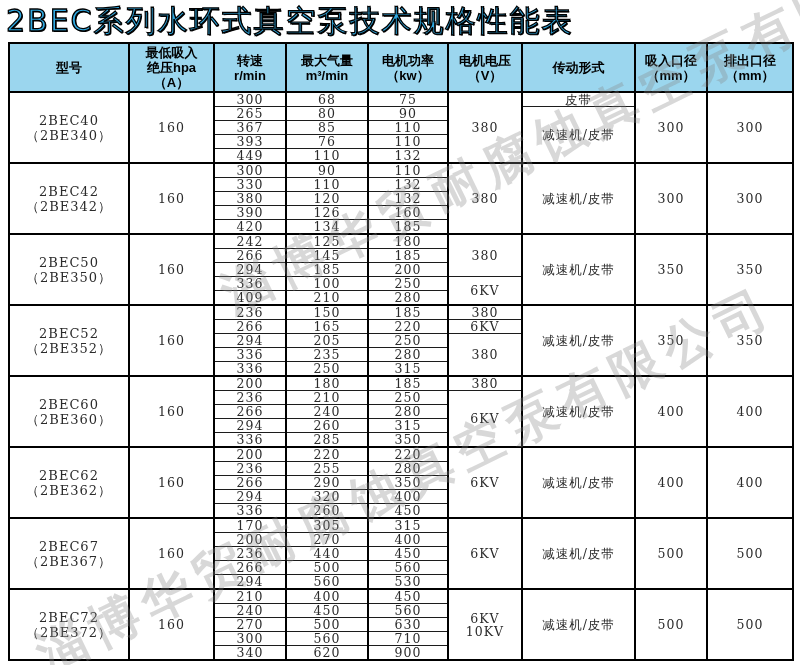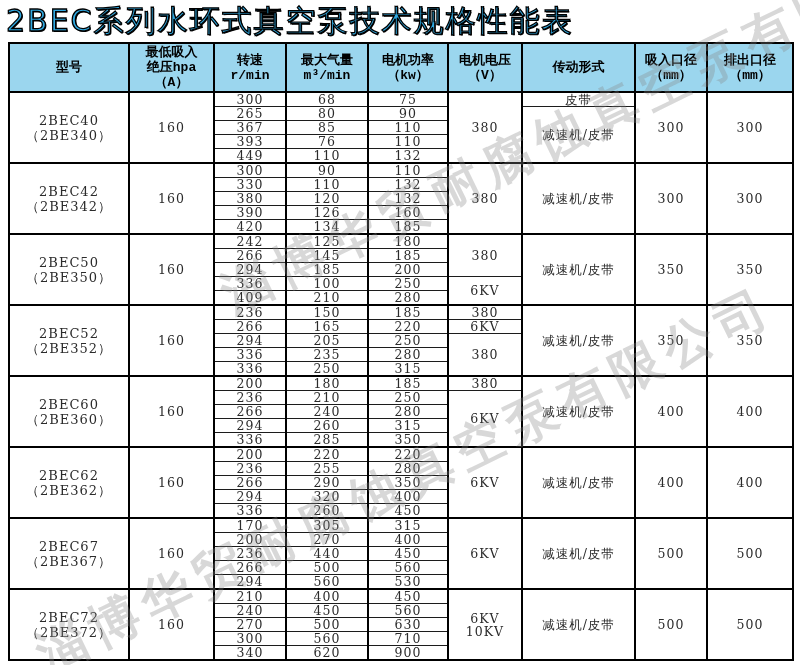--- a/index.html
+++ b/index.html
@@ -28,21 +28,21 @@
     margin-left:8px;
     width:784px;
     border:2px solid #000;
   }
   col.c0{width:120px}col.c1{width:85px}col.c2{width:72px}
   col.c3{width:82px}col.c4{width:80px}col.c5{width:74px}
   col.c6{width:113px}col.c7{width:72px}col.c8{width:86px}
   th{
     background:#9bd6ee;
     border:2px solid #000;
-    font-family:Liberation Mono, monospace;
+    font-family:Liberation Sans, sans-serif;
     font-weight:bold;
     font-size:13px;
     line-height:15px;
     white-space:pre-line;
     text-align:center;
     vertical-align:middle;
     height:46px;
     padding:1px 0;
     color:#000;
   }

